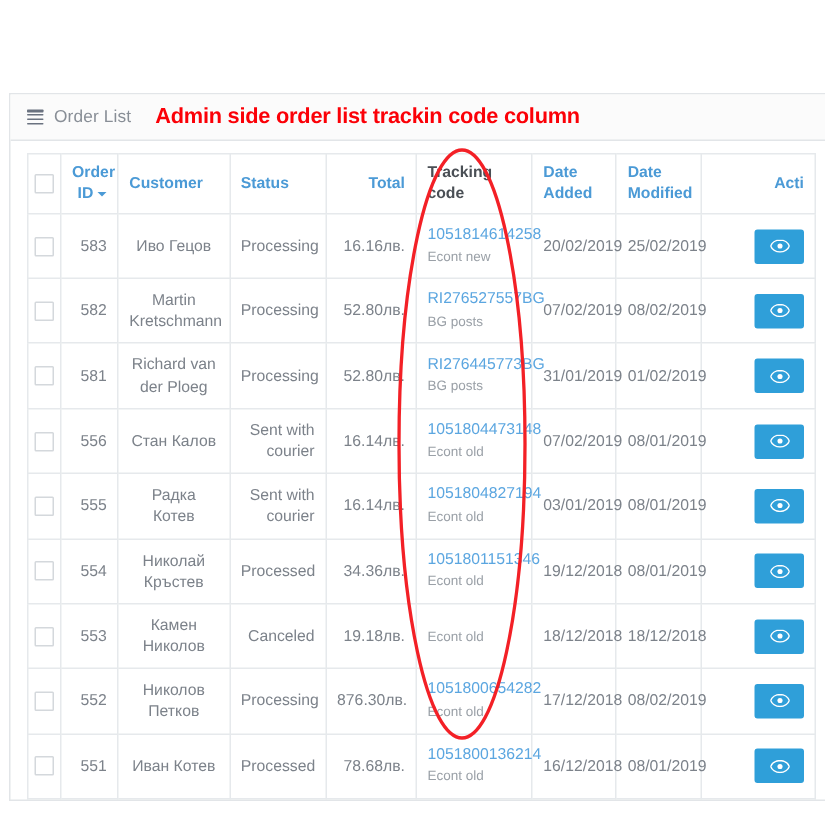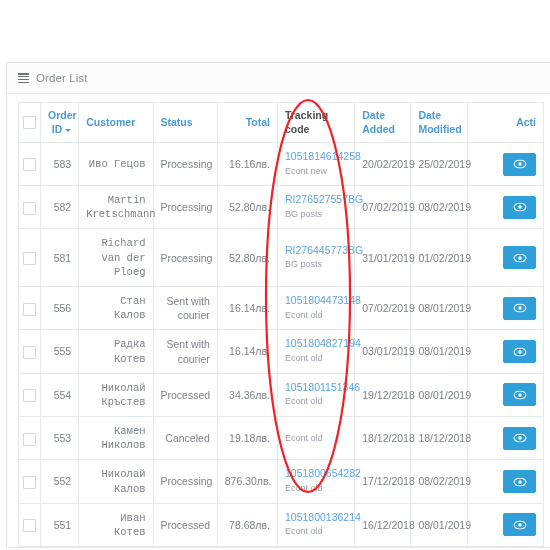--- a/index.html
+++ b/index.html
@@ -139,21 +139,21 @@
   table.order-table tbody td {
     padding: 7px 7px;
     color: #7c828a;
     font-size: 10.5px;
     line-height: 1.35;
     background: #ffffff;
   }
 
   td.c-check    { text-align: center; padding: 0 !important; }
   td.c-orderid  { text-align: right; }
-  td.c-customer { text-align: right; font-family: Liberation Mono, monospace; }
+  td.c-customer { text-align: center; }
   td.c-status   { text-align: right; }
   td.c-total    { text-align: right; white-space: nowrap; }
   td.c-tracking { text-align: left; }
   td.c-dateadd  { text-align: center; white-space: nowrap; }
   td.c-datemod  { text-align: left; white-space: nowrap; }
   td.c-action   { text-align: right; padding: 5px 7px !important; }
 
   .chk {
     display: inline-block;
     width: 11px;
@@ -218,20 +218,21 @@
     <div class="panel-heading">
       <span class="panel-title">
         <span class="list-icon">
           <i></i>
             <i></i>
             <i></i>
             <i></i>
         </span>
         <span>Order List</span>
       </span>
+      <span class="annotation-title">Admin side order list trackin code column</span>
     </div>
 
     <div class="panel-body">
       <table class="order-table">
         <thead>
           <tr>
             <th class="col-check">
               <span class="chk"></span>
             </th>
             <th class="col-orderid">
@@ -361,21 +362,21 @@
               <td class="c-dateadd"><span>18/12/2018</span></td>
               <td class="c-datemod"><span>18/12/2018</span></td>
               <td class="c-action"><span class="btn-view"><svg width="13" height="9" viewBox="0 0 16 11">
                     <path d="M8 0.6C4.3 0.6 1.3 3 0.3 5.5 1.3 8 4.3 10.4 8 10.4s6.7-2.4 7.7-4.9C14.7 3 11.7 0.6 8 0.6z" fill="none" stroke="#ffffff" stroke-width="1.3"></path>
                     <circle cx="8" cy="5.5" r="2.1" fill="#ffffff"></circle>
                   </svg></span></td>
             </tr>
             <tr>
               <td class="c-check"><span class="chk"></span></td>
               <td class="c-orderid"><span>552</span></td>
-              <td class="c-customer"><span>Николай Калов</span></td>
+              <td class="c-customer"><span>Николов Петков</span></td>
               <td class="c-status"><span>Processing</span></td>
               <td class="c-total"><span>876.30лв.</span></td>
               <td class="c-tracking">
                 <a href="#" class="track-link">1051800654282</a>
                 <span class="track-courier">Econt old</span>
               </td>
               <td class="c-dateadd"><span>17/12/2018</span></td>
               <td class="c-datemod"><span>08/02/2019</span></td>
               <td class="c-action"><span class="btn-view"><svg width="13" height="9" viewBox="0 0 16 11">
                     <path d="M8 0.6C4.3 0.6 1.3 3 0.3 5.5 1.3 8 4.3 10.4 8 10.4s6.7-2.4 7.7-4.9C14.7 3 11.7 0.6 8 0.6z" fill="none" stroke="#ffffff" stroke-width="1.3"></path>

